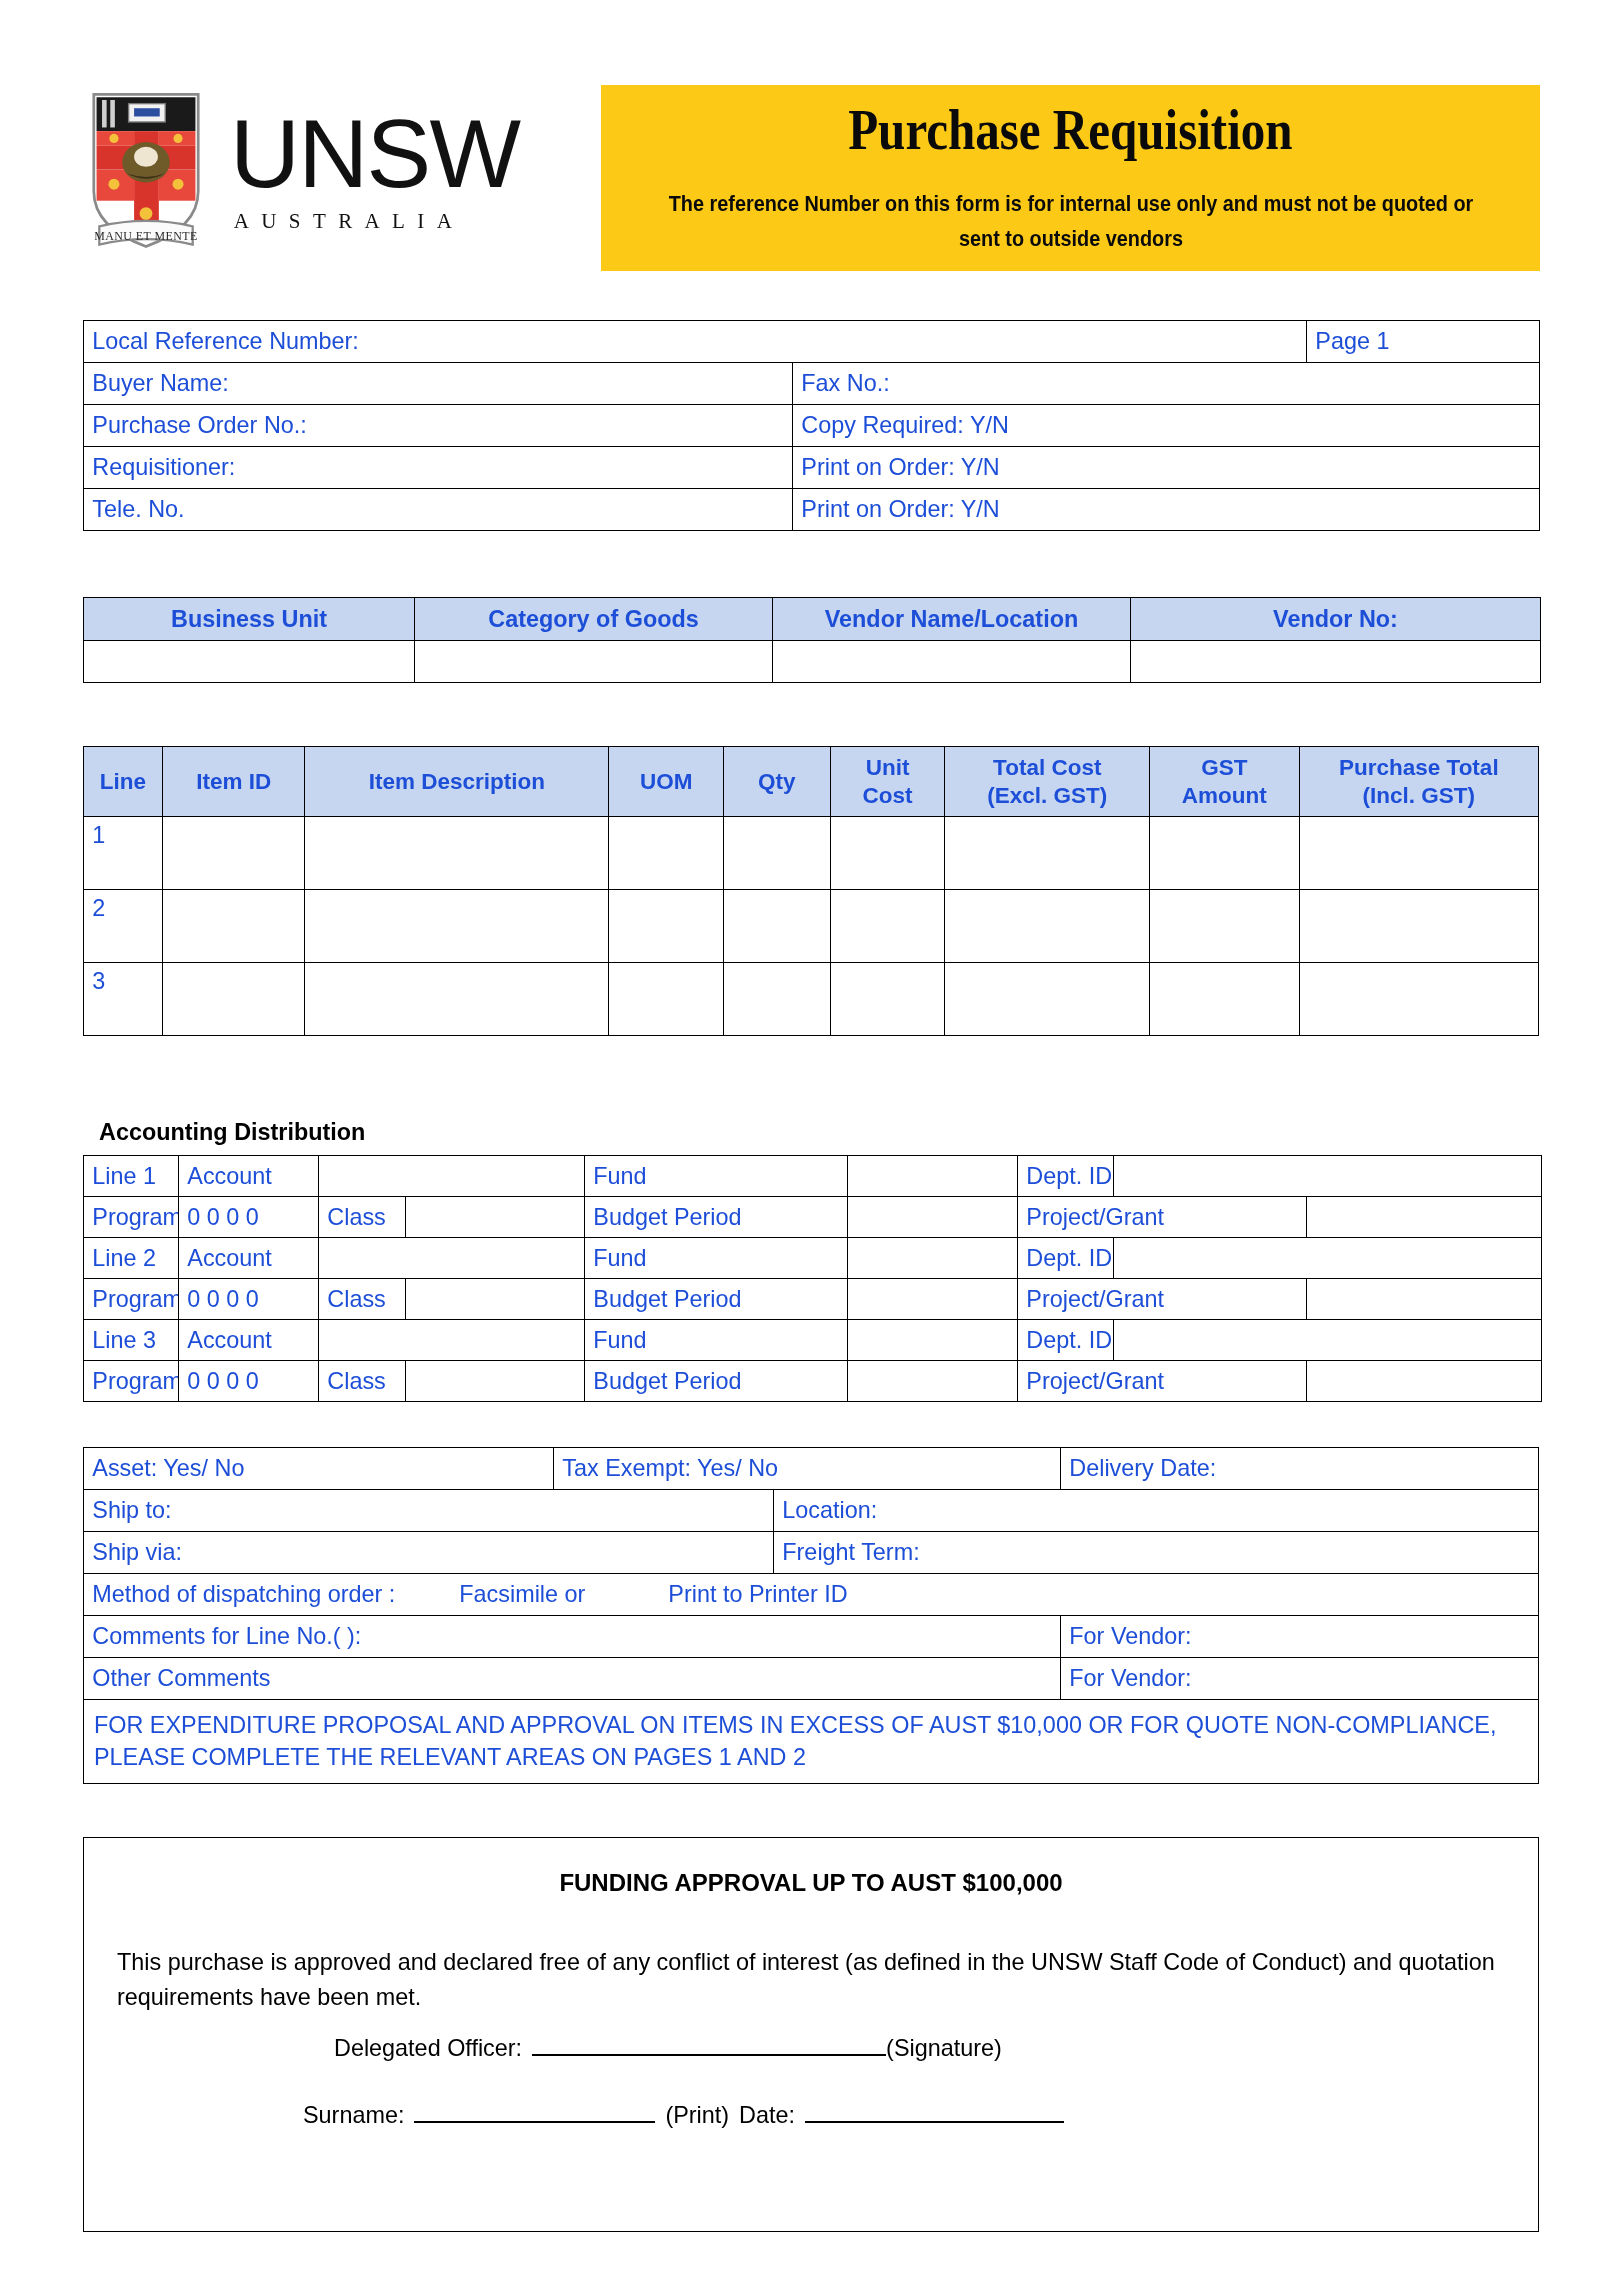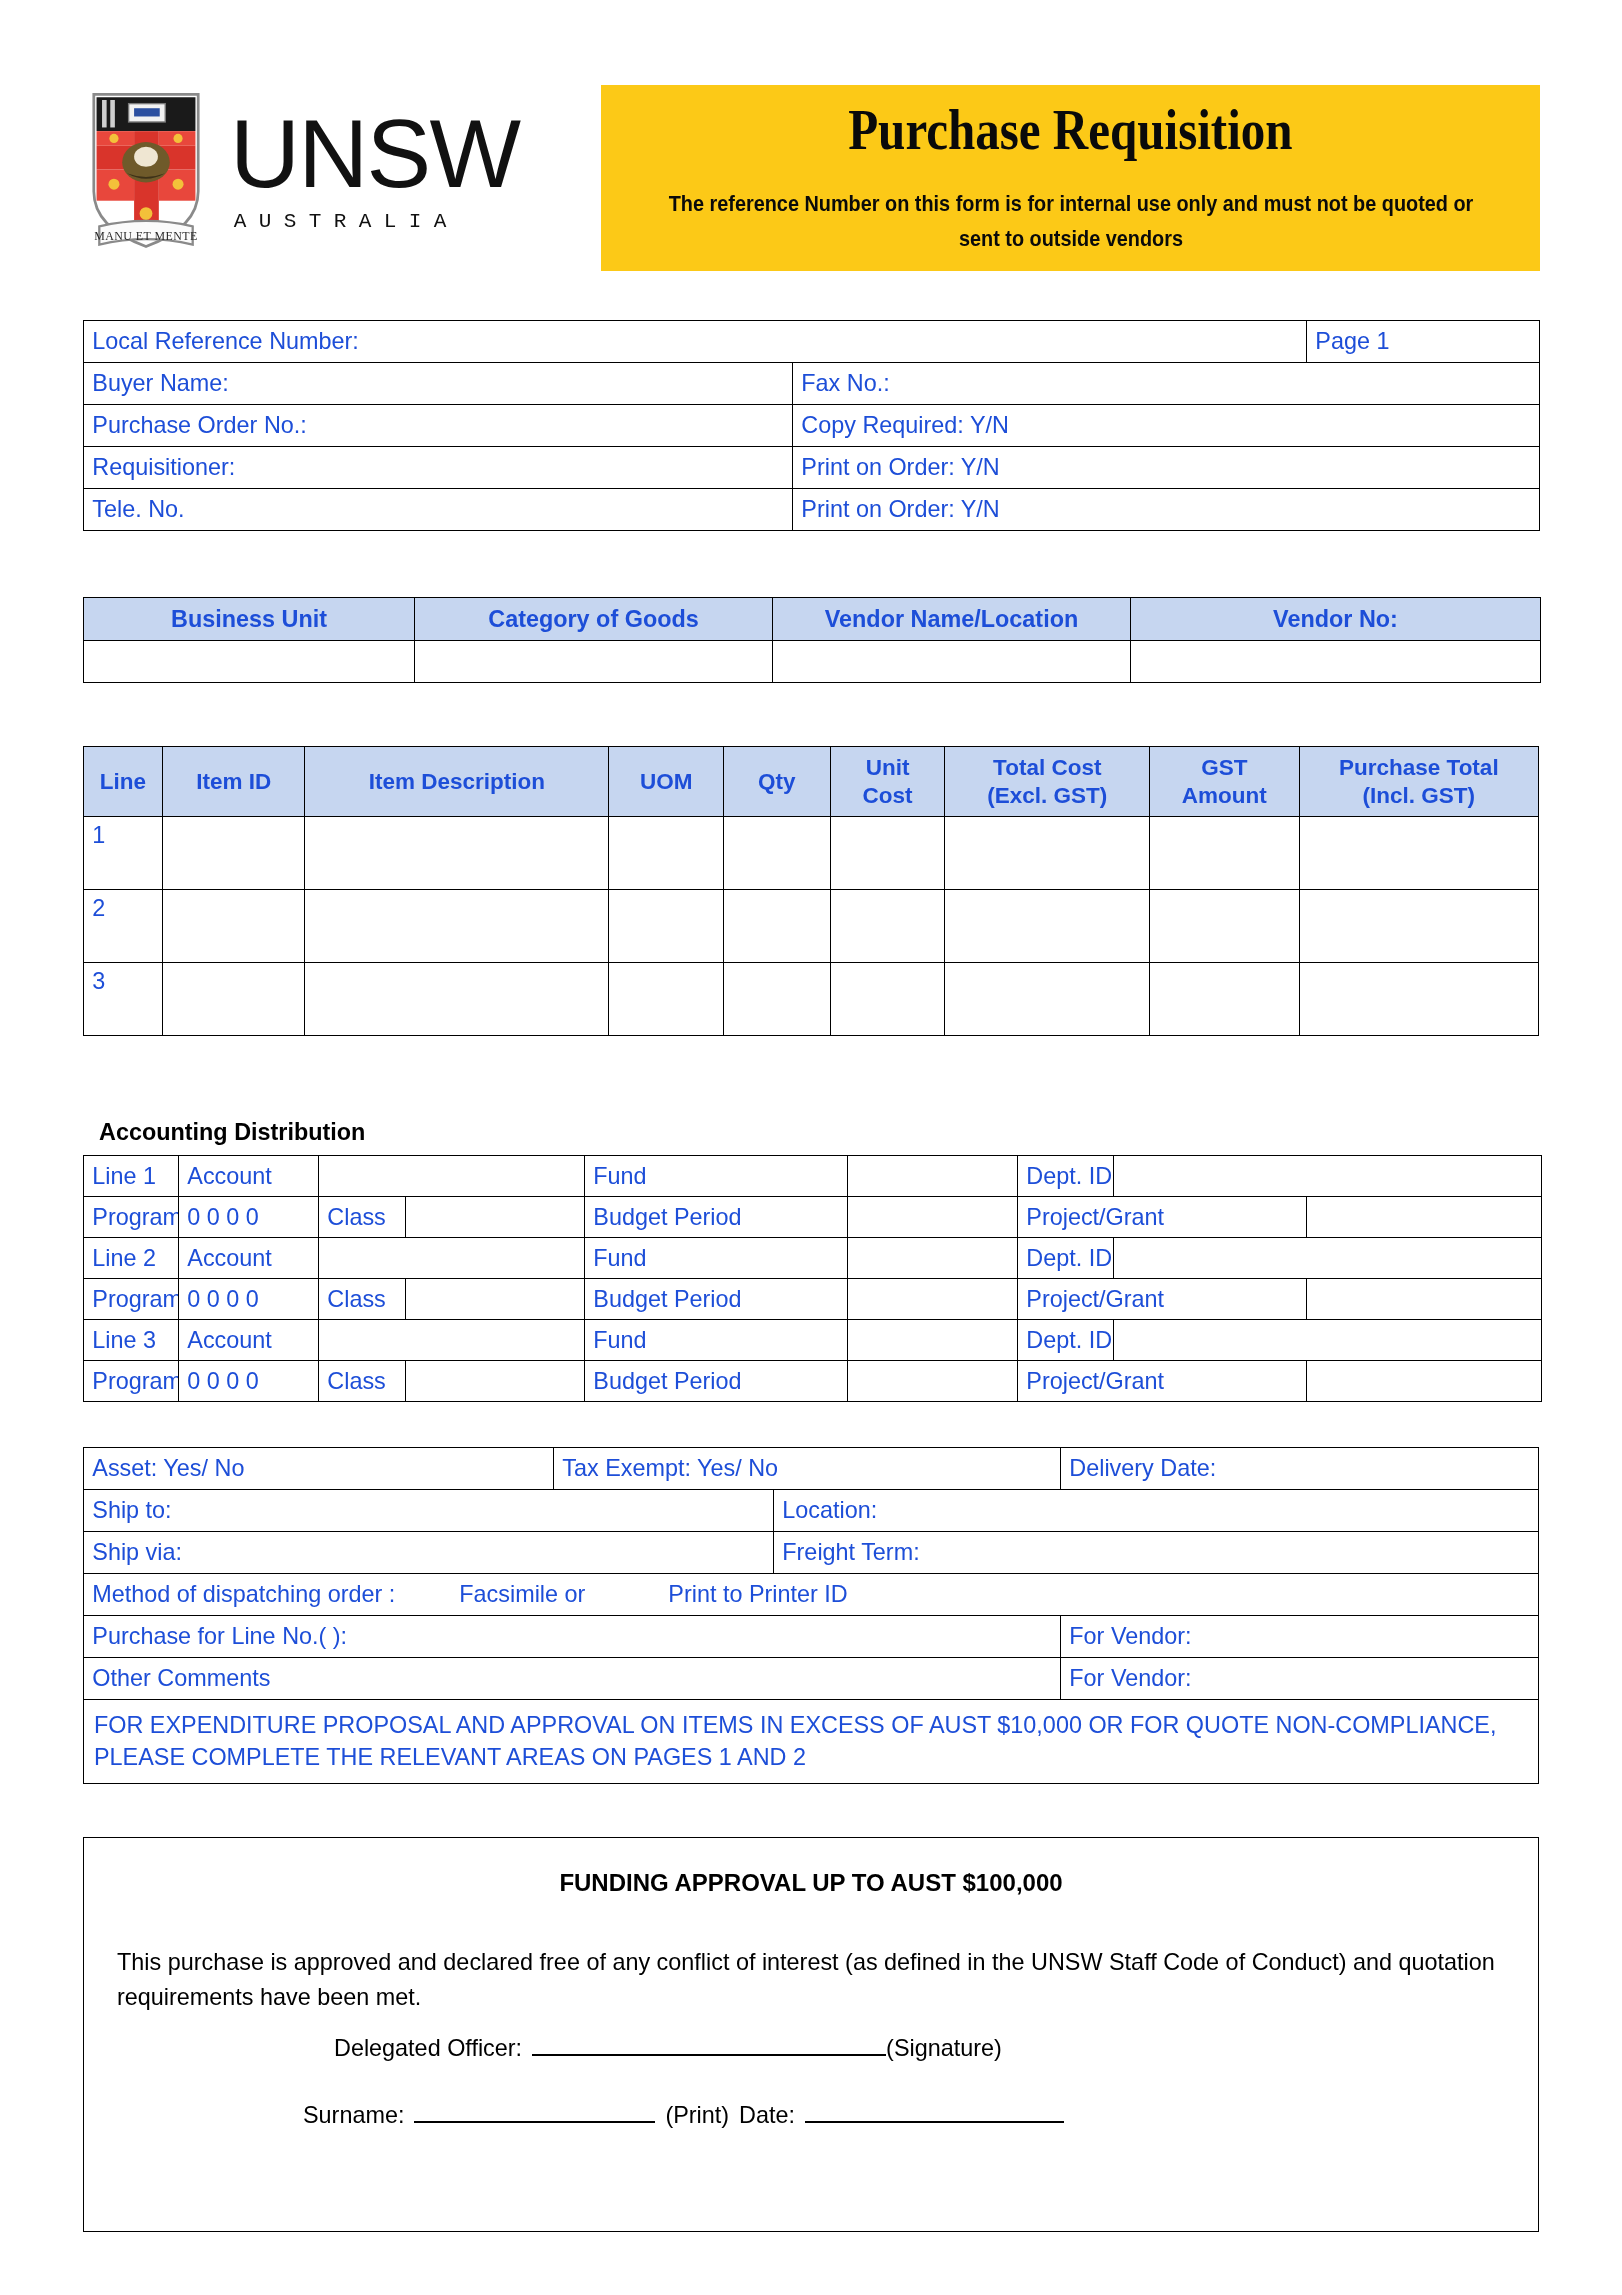--- a/index.html
+++ b/index.html
@@ -51,21 +51,21 @@
   }
   .wordmark .unsw {
     font-family: "Liberation Sans", sans-serif;
     font-size: 97px;
     font-weight: 400;
     letter-spacing: -1.8px;
     line-height: 0.95;
     color: #111111;
   }
   .wordmark .aus {
-    font-family: Liberation Mono, monospace;
+    font-family: Liberation Serif, serif;
     font-size: 21px;
     letter-spacing: 12.4px;
     color: #111111;
     margin-top: 11px;
     margin-left: 3.7px;
   }
 
   .yellow-banner {
     position: absolute;
     left: 601px;
@@ -510,21 +510,21 @@
     <tr>
       <td colspan="2">Ship via:</td>
       <td colspan="2">Freight Term:</td>
     </tr>
     <tr>
       <td colspan="4">
         <span class="dispatch-line">Method of dispatching order :</span><span class="sp-a"></span><span class="dispatch-line">Facsimile  or</span><span class="sp-b"></span><span class="dispatch-line">Print to Printer ID</span>
       </td>
     </tr>
     <tr>
-      <td colspan="3">Purchase for Line No.(        ):</td>
+      <td colspan="3">Comments for Line No.(        ):</td>
       <td>For Vendor:</td>
     </tr>
     <tr>
       <td colspan="3">Other Comments</td>
       <td>For Vendor:</td>
     </tr>
     <tr>
       <td colspan="4" class="wide-note">FOR EXPENDITURE PROPOSAL AND APPROVAL ON ITEMS IN EXCESS OF AUST $10,000 OR FOR QUOTE NON-COMPLIANCE, PLEASE COMPLETE THE RELEVANT AREAS ON PAGES 1 AND 2</td>
     </tr>
   </tbody>

